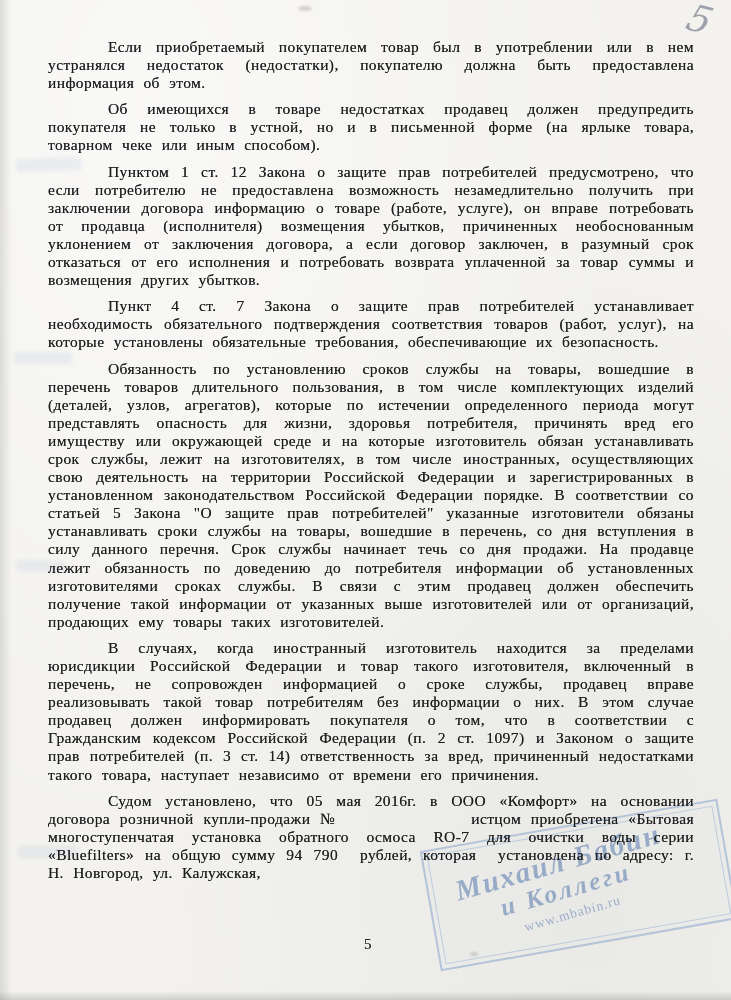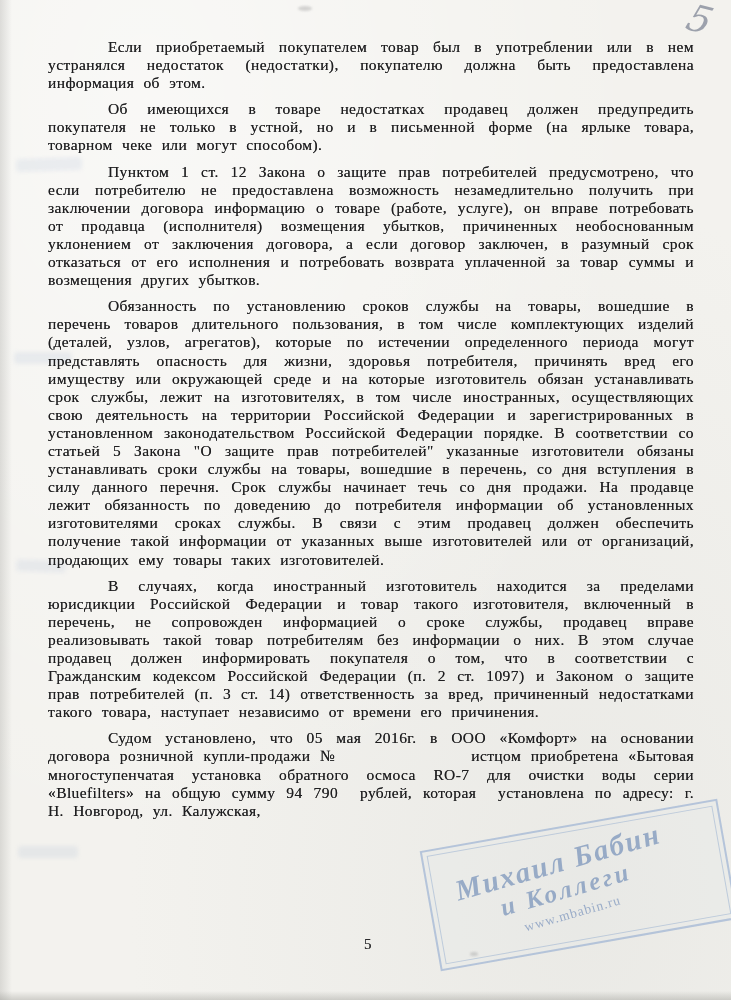--- a/index.html
+++ b/index.html
@@ -86,22 +86,23 @@
       <div class="stamp-name1">Михаил Бабин</div>
       <div class="stamp-name2">и Коллеги</div>
       <div class="stamp-url">www.mbabin.ru</div>
     </div>
   </div>
 
   <div class="hand-num">5</div>
 
   <div class="doc-text">
       <p>Если приобретаемый покупателем товар был в употреблении или в нем устранялся недостаток (недостатки), покупателю должна быть предоставлена информация об этом.</p>
-      <p>Об имеющихся в товаре недостатках продавец должен предупредить покупателя не только в устной, но и в письменной форме (на ярлыке товара, товарном чеке или могут способом).</p>
+      <p>Об имеющихся в товаре недостатках продавец должен предупредить покупателя не только в устной, но и в письменной форме (на ярлыке товара, товарном чеке или иным способом).</p>
       <p>Пунктом 1 ст. 12 Закона о защите прав потребителей предусмотрено, что если потребителю не предоставлена возможность незамедлительно получить при заключении договора информацию о товаре (работе, услуге), он вправе потребовать от продавца (исполнителя) возмещения убытков, причиненных необоснованным уклонением от заключения договора, а если договор заключен, в разумный срок отказаться от его исполнения и потребовать возврата уплаченной за товар суммы и возмещения других убытков.</p>
+      <p>Пункт 4 ст. 7 Закона о защите прав потребителей устанавливает необходимость обязательного подтверждения соответствия товаров (работ, услуг), на которые установлены обязательные требования, обеспечивающие их безопасность.</p>
       <p>Обязанность по установлению сроков службы на товары, вошедшие в перечень товаров длительного пользования, в том числе комплектующих изделий (деталей, узлов, агрегатов), которые по истечении определенного периода могут представлять опасность для жизни, здоровья потребителя, причинять вред его имуществу или окружающей среде и на которые изготовитель обязан устанавливать срок службы, лежит на изготовителях, в том числе иностранных, осуществляющих свою деятельность на территории Российской Федерации и зарегистрированных в установленном законодательством Российской Федерации порядке. В соответствии со статьей 5 Закона "О защите прав потребителей" указанные изготовители обязаны устанавливать сроки службы на товары, вошедшие в перечень, со дня вступления в силу данного перечня. Срок службы начинает течь со дня продажи. На продавце лежит обязанность по доведению до потребителя информации об установленных изготовителями сроках службы. В связи с этим продавец должен обеспечить получение такой информации от указанных выше изготовителей или от организаций, продающих ему товары таких изготовителей.</p>
       <p>В случаях, когда иностранный изготовитель находится за пределами юрисдикции Российской Федерации и товар такого изготовителя, включенный в перечень, не сопровожден информацией о сроке службы, продавец вправе реализовывать такой товар потребителям без информации о них. В этом случае продавец должен информировать покупателя о том, что в соответствии с Гражданским кодексом Российской Федерации (п. 2 ст. 1097) и Законом о защите прав потребителей (п. 3 ст. 14) ответственность за вред, причиненный недостатками такого товара, наступает независимо от времени его причинения.</p>
       <p>Судом установлено, что 05 мая 2016г. в ООО «Комфорт» на основании договора розничной купли-продажи №&nbsp;&nbsp;&nbsp;&nbsp;&nbsp;&nbsp;&nbsp;&nbsp;&nbsp;&nbsp;&nbsp;&nbsp;&nbsp; истцом приобретена «Бытовая многоступенчатая установка обратного осмоса RO-7 для очистки воды серии «Bluefilters» на общую сумму 94&nbsp;790&nbsp; рублей, которая &nbsp;установлена по адресу: г. Н. Новгород, ул. Калужская,</p>
     </div>
 
   <div class="footer-num">5</div>
 
 </div>
 
 </body></html>

